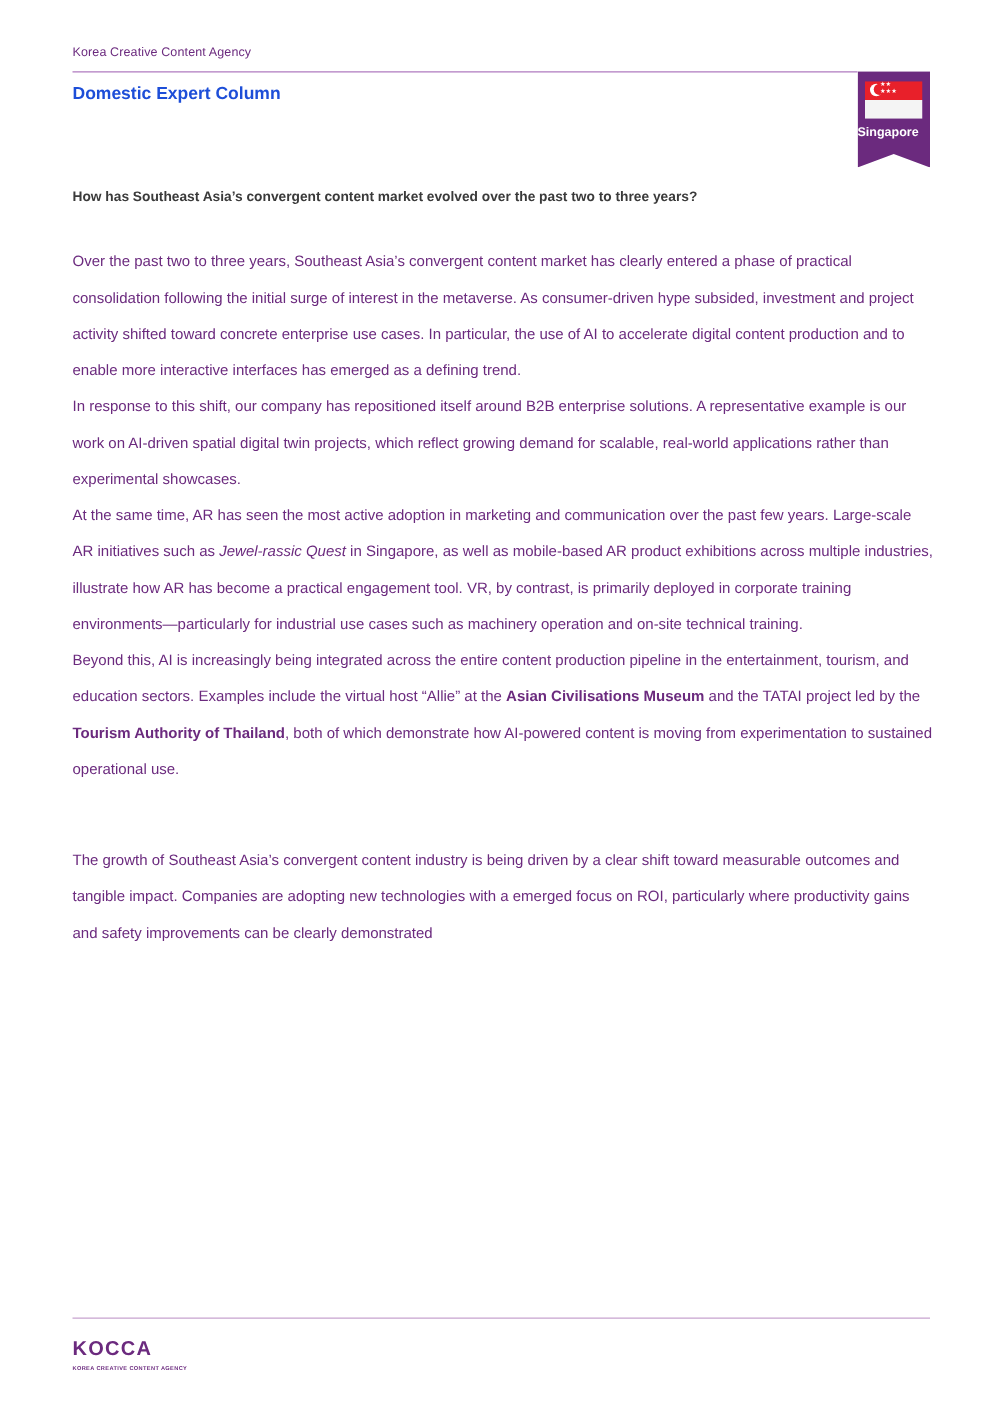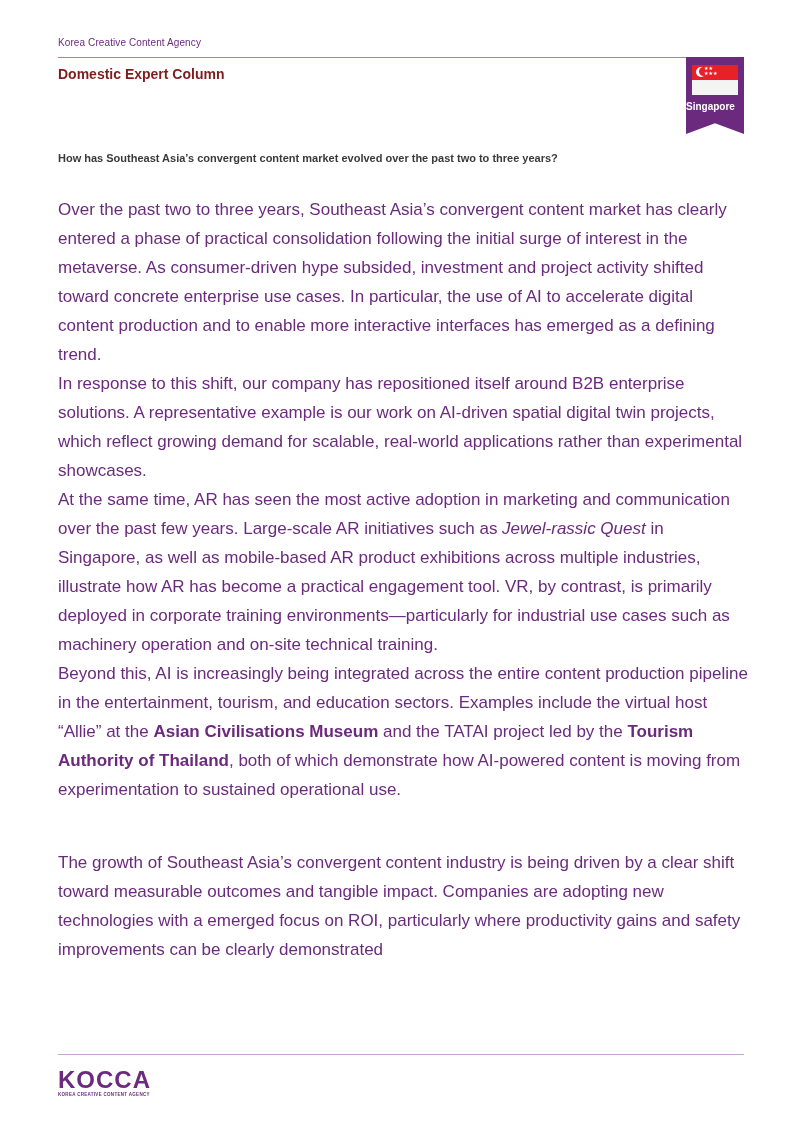--- a/index.html
+++ b/index.html
@@ -1,39 +1,39 @@
 <!DOCTYPE html>
 <html><head>
 <meta charset="utf-8">
 <style>
   html, body { margin: 0; padding: 0; background: #ffffff; }
   body { width: 800px; height: 1131px; position: relative; overflow: hidden;
          font-family: "Liberation Sans", "DejaVu Sans", sans-serif; }
   .agency { position: absolute; left: 58px; top: 37px; font-size: 10px; color: #6b2a7e; letter-spacing: 0.1px; }
   .top-rule { position: absolute; left: 58px; top: 57px; width: 628px; height: 0; border-top: 1.5px solid #b07bc0; }
-  .column-title { position: absolute; left: 58px; top: 66px; font-size: 14px; font-weight: bold; color: #7f1d1d; }
+  .column-title { position: absolute; left: 58px; top: 66px; font-size: 14px; font-weight: bold; color: #1d4ed8; }
   .badge { position: absolute; left: 686px; top: 57px; width: 58px; height: 77px; background: #6b2a7e;
            clip-path: polygon(0 0, 100% 0, 100% 100%, 50% 86%, 0 100%); }
   .flag { position: absolute; left: 6px; top: 8px; width: 46px; height: 30px; overflow: hidden; }
   .flag .red { position: absolute; left: 0; top: 0; width: 100%; height: 50%; background: #e8202a; }
   .flag .white { position: absolute; left: 0; top: 50%; width: 100%; height: 50%; background: #f4f4f4; }
   .flag .moon { position: absolute; left: 4px; top: 2px; width: 10px; height: 10px; border-radius: 50%; background: #fff; }
   .flag .moon-cut { position: absolute; left: 7px; top: 2px; width: 9px; height: 9px; border-radius: 50%; background: #e8202a; }
   .flag .stars { position: absolute; left: 12px; top: 1px; font-size: 5px; color: #fff; line-height: 5px; width: 10px; }
   .badge-label { position: absolute; left: 0; top: 44px; width: 100%; text-align: left; font-size: 10px; font-weight: bold; color: #ffffff; }
   .content { position: absolute; left: 58px; top: 144px; width: 690px; }
   .question { font-size: 11px; font-weight: bold; color: #3a3a3a; line-height: 29px; margin: 0; }
-  .answer { font-size: 17px; color: #6b2a7e; line-height: 29px; margin: 0; }
+  .answer { font-size: 12px; color: #6b2a7e; line-height: 29px; margin: 0; }
   .gap-q { height: 22px; }
   .gap-section { height: 22px; }
   .answer b { font-weight: bold; }
   .answer i { }
   .bottom-rule { position: absolute; left: 58px; top: 1054px; width: 686px; height: 0; border-top: 1.5px solid #c7a4cf; }
   .logo { position: absolute; left: 58px; top: 1070px; }
-  .logo-main { font-size: 24px; font-weight: bold; color: #6b2a7e; letter-spacing: 1px; line-height: 20px; }
+  .logo-main { font-size: 16px; font-weight: bold; color: #6b2a7e; letter-spacing: 1px; line-height: 20px; }
   .logo-sub { font-size: 4.5px; color: #6b2a7e; letter-spacing: 0.3px; font-weight: bold; margin-top: 2px; }
 </style>
 </head>
 <body>
 
 <div class="agency">Korea Creative Content Agency</div>
 <div class="top-rule"></div>
 <div class="column-title">Domestic Expert Column</div>
 
 <div class="badge">

